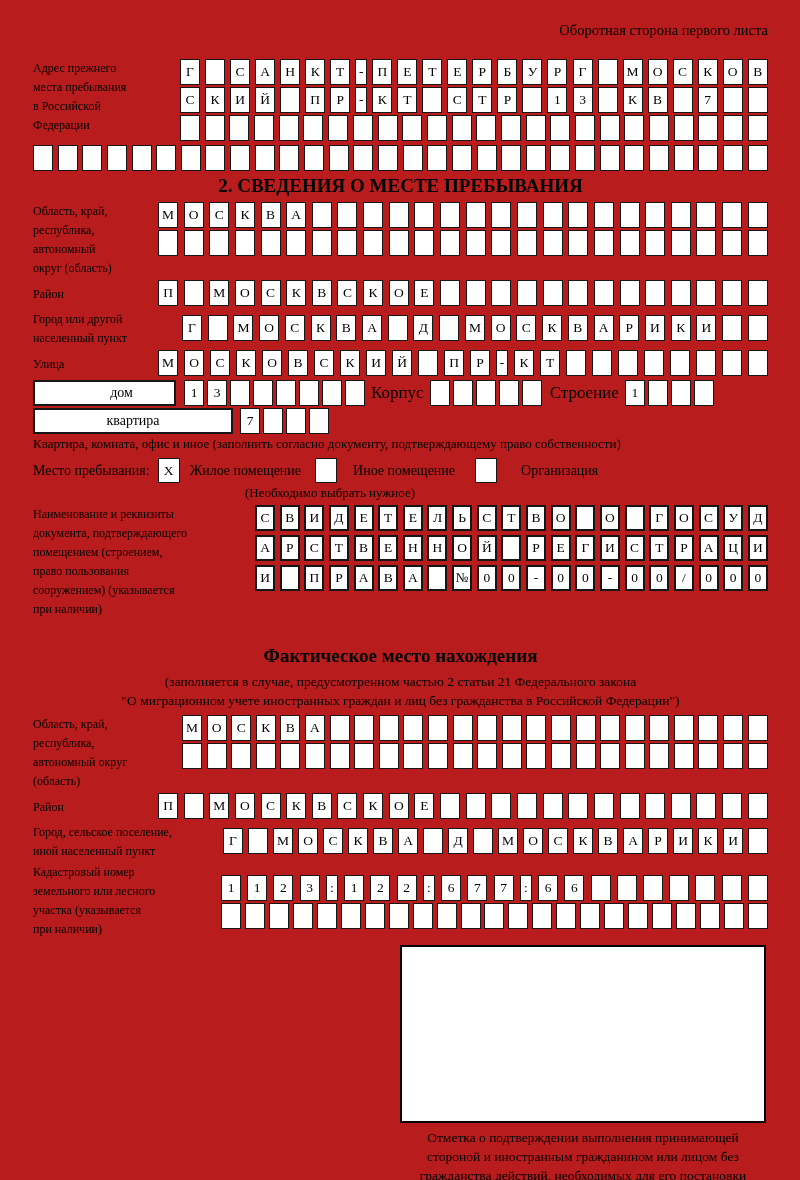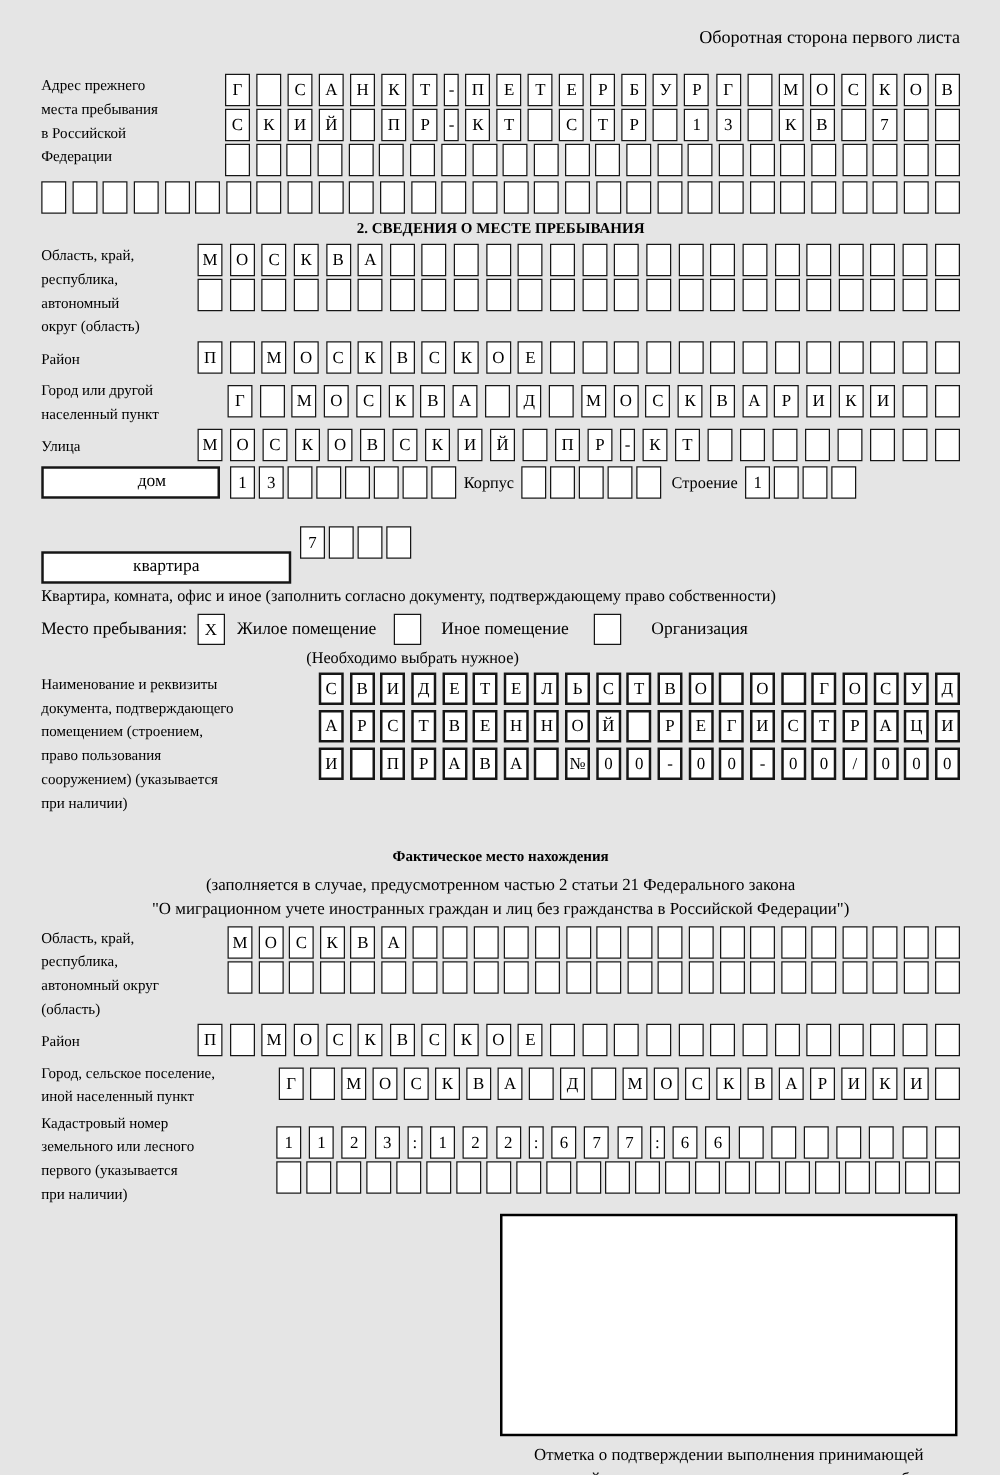--- a/index.html
+++ b/index.html
@@ -1,19 +1,19 @@
 <!DOCTYPE html>
 <html><head>
 <meta charset="utf-8">
 <style>
   * { margin:0; padding:0; box-sizing:border-box; }
   html,body { background:#ffffff; }
   .page {
     width:800px; height:1180px; overflow:hidden; position:relative;
-    background:#e5e5e5; color:#000;
+    background:#b91c1c; color:#000;
     font-family:"Liberation Serif","DejaVu Serif",serif;
     padding:22px 32px 0 33px;
   }
   .corner-note { text-align:right; font-size:14.5px; margin-bottom:20px; }
 
   .fieldrow { display:flex; align-items:flex-start; margin-bottom:2px; }
   .fieldrow.vcenter { align-items:center; }
   .label { font-size:12px; line-height:19px; flex:0 0 auto; }
   .rows { flex:0 0 auto; }
 
@@ -28,27 +28,27 @@
     display:flex; align-items:center; justify-content:center;
     font-size:13.5px; flex:0 0 auto; background:#fff;
   }
   .cell.narrow { width:12px; }
   .bold-grid .cell { border-width:2.6px; }
   .bold-grid { margin-bottom:4px; }
 
   .caption { font-size:13px; }
   .caption.center { text-align:center; margin:3px 0 2px; }
   .caption.left { margin:2px 0 2px; }
-  .sec-title { text-align:center; font-weight:bold; font-size:12px; margin:4px 0 5px; }
+  .sec-title { text-align:center; font-weight:bold; font-size:19px; margin:4px 0 5px; }
 
   .house-row, .apt-row { display:flex; align-items:center; margin-top:2px; margin-bottom:2px; }
   .widebox { height:26px; border:2px solid #161616; display:flex; align-items:center; justify-content:center; font-size:14px; background:#fff; }
-  .w167 { width:143px;padding-left:34px; } .w200 { width:200px;margin-top:40px; }
+  .w167 { width:143px;padding-left:34px; } .w200 { width:200px; }
   .cellgroup { display:flex; gap:3px; }
-  .inline-label { font-size:13px; white-space:nowrap; }
+  .inline-label { font-size:17px; white-space:nowrap; }
   .ml8{margin-left:8px;} .ml6{margin-left:6px;} .ml7{margin-left:7px;} .ml10{margin-left:10px;}
 
   .stay-row { display:flex; align-items:center; margin-top:6px; font-size:14px; }
   .checkbox {
     width:22px; height:25px; border:1.7px solid #161616;
     display:flex; align-items:center; justify-content:center;
     font-size:13.5px; flex:0 0 auto; background:#fff;
   }
   .hint { font-size:13px; margin:2px 0 4px 212px; }
 
@@ -607,21 +607,21 @@
         <span class="cell">К</span>
         <span class="cell">И</span>
         <span class="cell"></span>
       </div>
   </div>
 
   <div class="fieldrow">
     <div class="label lw188">
         <div>Кадастровый номер</div>
         <div>земельного или лесного</div>
-        <div>первого (указывается</div>
+        <div>участка (указывается</div>
         <div>при наличии)</div>
       </div>
     <div class="rows cad-rows">
       <div class="boxrow rw547">
           <span class="cell">1</span>
           <span class="cell">1</span>
           <span class="cell">2</span>
           <span class="cell">3</span>
           <span class="cell narrow">:</span>
           <span class="cell">1</span>

